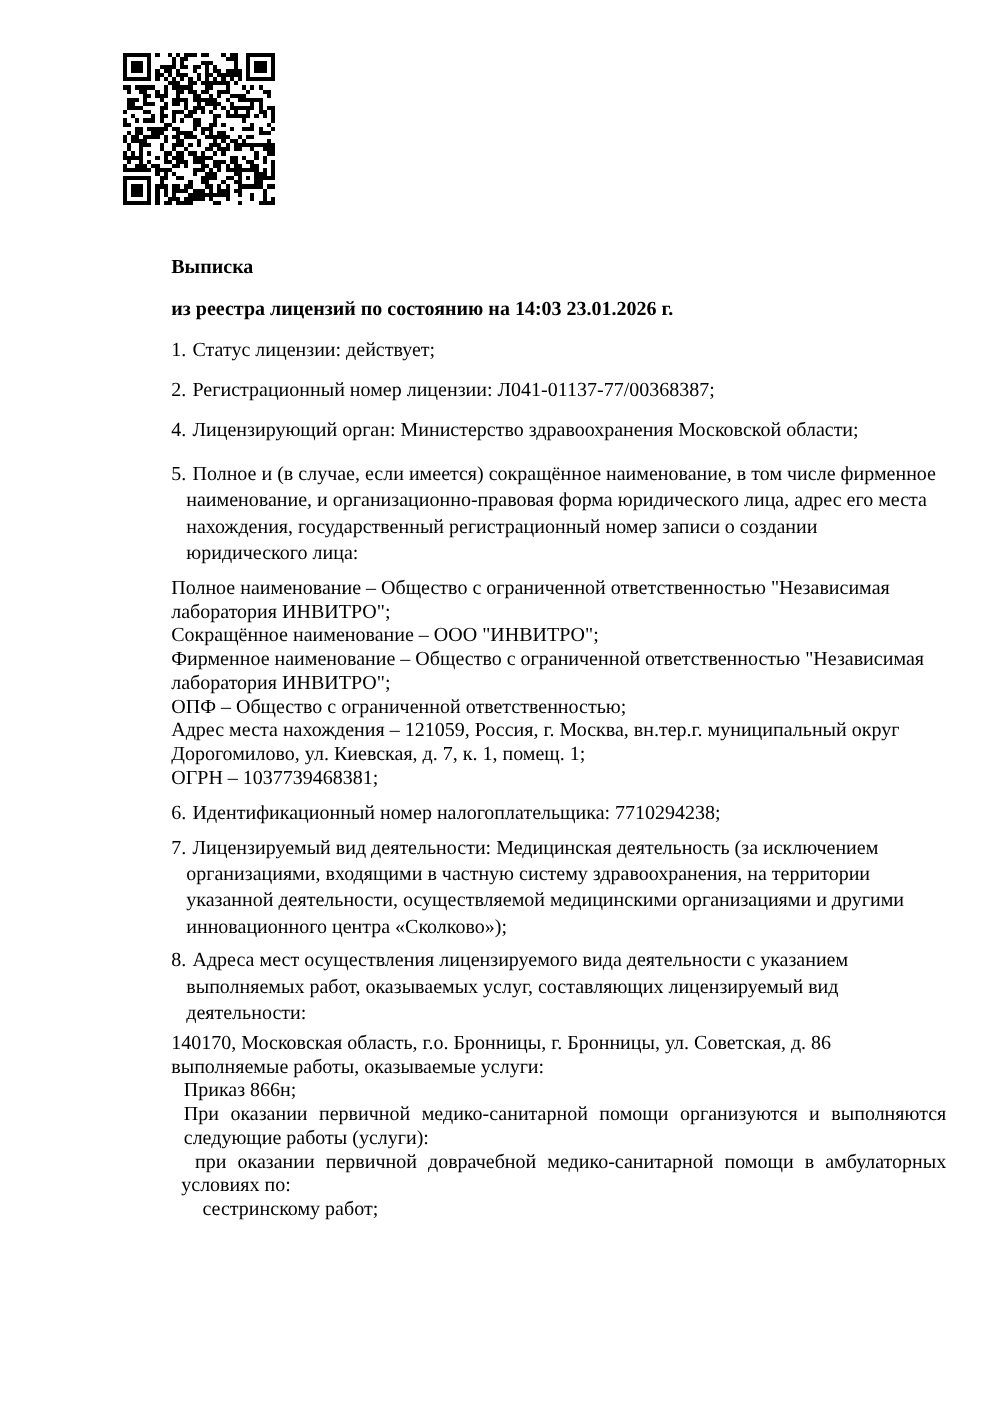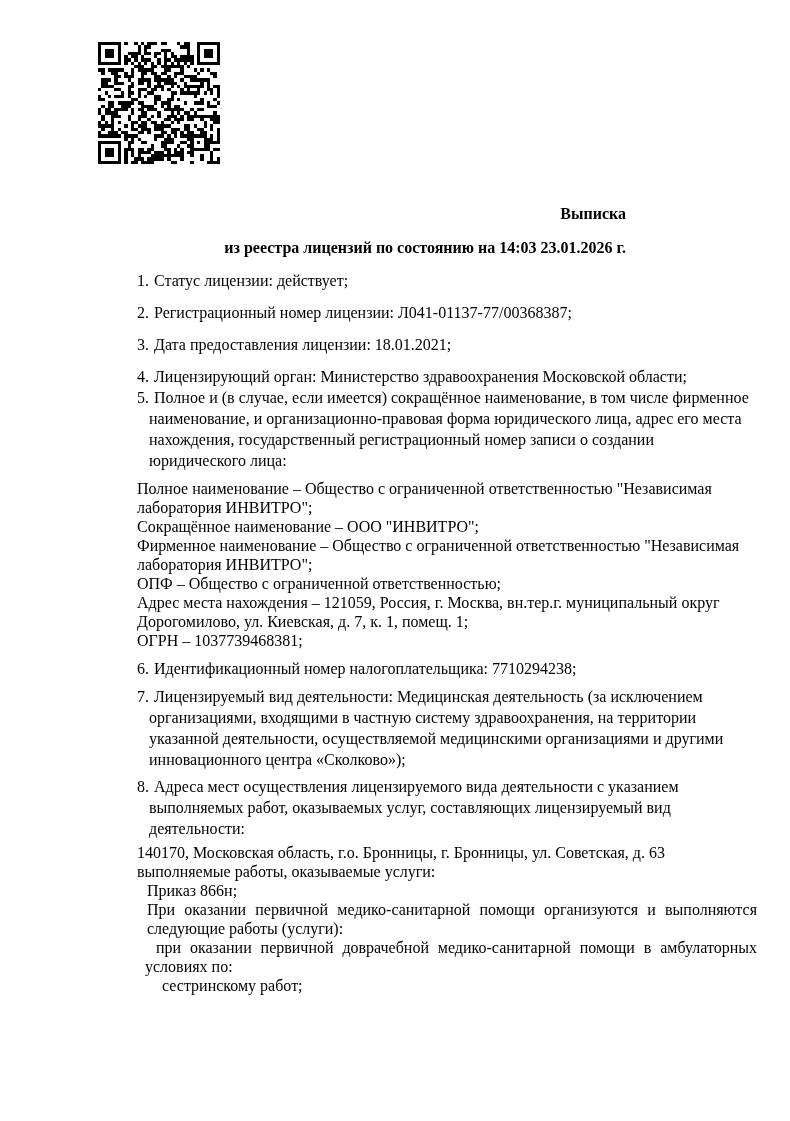--- a/index.html
+++ b/index.html
@@ -21,29 +21,29 @@
     height: 122px;
   }
   .qr svg { display: block; width: 122px; height: 122px; }
   .content {
     position: absolute;
     left: 137px;
     top: 0;
     width: 620px;
     padding-top: 203px;
   }
-  .title-block { text-align: right; padding-right: 131px; font-weight: bold; }
+  .title-block { text-align: left; padding-right: 131px; font-weight: bold; }
   .doc-title    { line-height: 22px; }
   .doc-subtitle { line-height: 22px; margin-top: 12px; }
 
   .doc-item { margin-top: 11px; line-height: 21px; }
   .doc-item .num { margin-right: 5px; }
   .doc-item .cont { padding-left: 12px; }
 
-  [data-name="license-item-5"] { margin-top: 0; }
+  [data-name="license-item-5"] { margin-top: 14px; }
   [data-name="org-block"]      { margin-top: 8px; line-height: 19px; }
   [data-name="license-item-6"] { margin-top: 8px; }
   [data-name="license-item-7"] { margin-top: 7px; }
   [data-name="license-item-8"] { margin-top: 6px; }
   [data-name="address-block"]  { margin-top: 4px; line-height: 19px; }
 
   .ind8  { padding-left: 8px; }
   .ind10 { padding-left: 10px; }
   .ind19 { padding-left: 19px; }
   .ind25 { padding-left: 25px; }
@@ -68,23 +68,20 @@
     </div>
 
     <div class="doc-item" data-name="license-item-1">
       <div class="line" data-name="item-line"><span class="num" data-name="item-number">1.</span><span data-name="item-text">Статус лицензии: действует;</span></div>
     </div>
 
     <div class="doc-item" data-name="license-item-2">
       <div class="line" data-name="item-line"><span class="num" data-name="item-number">2.</span><span data-name="item-text">Регистрационный номер лицензии: Л041-01137-77/00368387;</span></div>
     </div>
 
-    <div class="doc-item" data-name="license-item-3">
-      <div class="line" data-name="item-line"><span class="num" data-name="item-number">3.</span><span data-name="item-text">Дата предоставления лицензии: 18.01.2021;</span></div>
-    </div>
 
     <div class="doc-item" data-name="license-item-4">
       <div class="line" data-name="item-line"><span class="num" data-name="item-number">4.</span><span data-name="item-text">Лицензирующий орган: Министерство здравоохранения Московской области;</span></div>
     </div>
 
     <div class="doc-item" data-name="license-item-5">
       <div class="line" data-name="item-line"><span class="num" data-name="item-number">5.</span><span data-name="item-text">Полное и (в случае, если имеется) сокращённое наименование, в том числе фирменное</span></div>
       <div class="line cont" data-name="item-line">наименование, и организационно-правовая форма юридического лица, адрес его места</div>
       <div class="line cont" data-name="item-line">нахождения, государственный регистрационный номер записи о создании</div>
       <div class="line cont" data-name="item-line">юридического лица:</div>
@@ -113,21 +110,21 @@
       <div class="line cont" data-name="item-line">инновационного центра «Сколково»);</div>
     </div>
 
     <div class="doc-item" data-name="license-item-8">
       <div class="line" data-name="item-line"><span class="num" data-name="item-number">8.</span><span data-name="item-text">Адреса мест осуществления лицензируемого вида деятельности с указанием</span></div>
       <div class="line cont" data-name="item-line">выполняемых работ, оказываемых услуг, составляющих лицензируемый вид</div>
       <div class="line cont" data-name="item-line">деятельности:</div>
     </div>
 
     <div data-name="address-block">
-      <div class="line" data-name="address-line">140170, Московская область, г.о. Бронницы, г. Бронницы, ул. Советская, д. 63</div>
+      <div class="line" data-name="address-line">140170, Московская область, г.о. Бронницы, г. Бронницы, ул. Советская, д. 86</div>
       <div class="line" data-name="address-line">выполняемые работы, оказываемые услуги:</div>
       <div class="line ind10" data-name="address-line">Приказ 866н;</div>
       <div class="line ind10 just" data-name="address-line">При оказании первичной медико-санитарной помощи организуются и выполняются</div>
       <div class="line ind10" data-name="address-line">следующие работы (услуги):</div>
       <div class="line ind19 just" data-name="address-line">при оказании первичной доврачебной медико-санитарной помощи в амбулаторных</div>
       <div class="line ind8" data-name="address-line">условиях по:</div>
       <div class="line ind25" data-name="address-line">сестринскому работ;</div>
     </div>
 
   </div>

